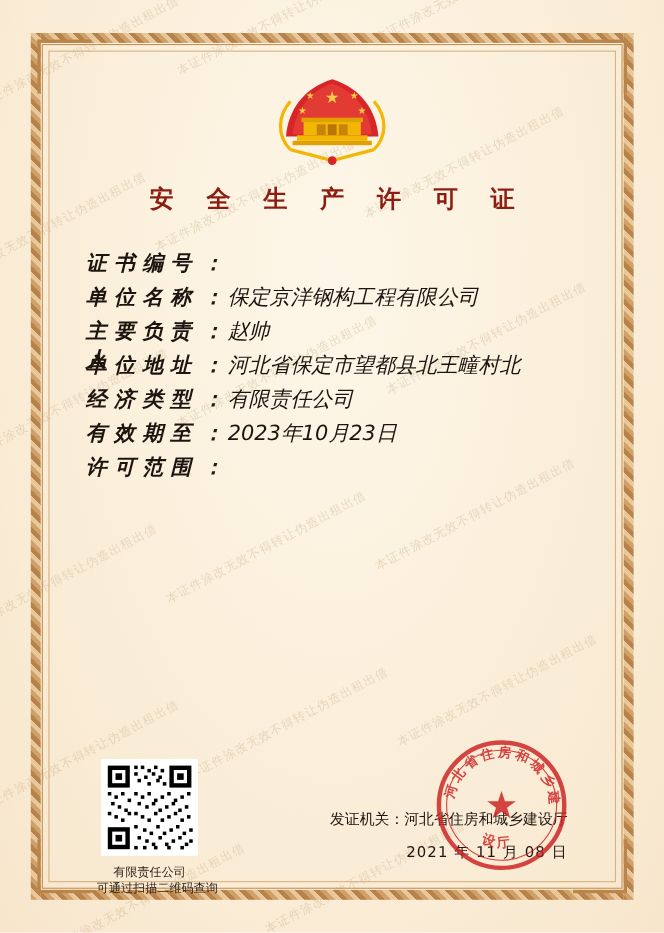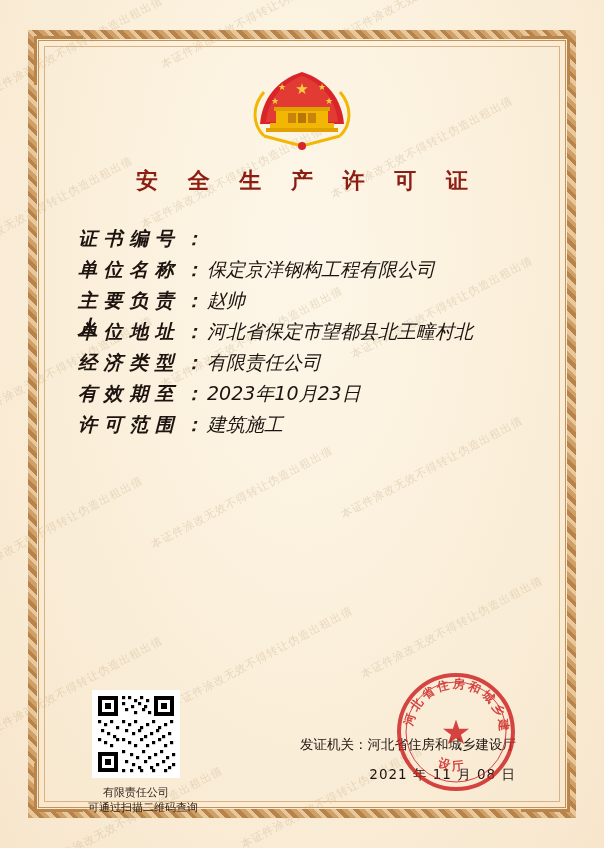--- a/index.html
+++ b/index.html
@@ -314,21 +314,20 @@
 
       <div class="field-row">
         <span class="field-label">有 效 期 至</span>
         <span class="field-colon">：</span>
         <span class="field-value">2023年10月23日</span>
       </div>
 
       <div class="field-row">
         <span class="field-label">许 可 范 围</span>
         <span class="field-colon">：</span>
-        <span class="field-value">建筑施工</span>
       </div>
 
     </div>
 
     <div class="qr-block">
       <div class="qr-code">
         <svg viewBox="0 0 40 40" width="80" height="80">
           <rect x="0" y="0" width="40" height="40" fill="#ffffff"></rect>
 
           <rect x="1" y="1" width="10" height="10" fill="#000"></rect>

